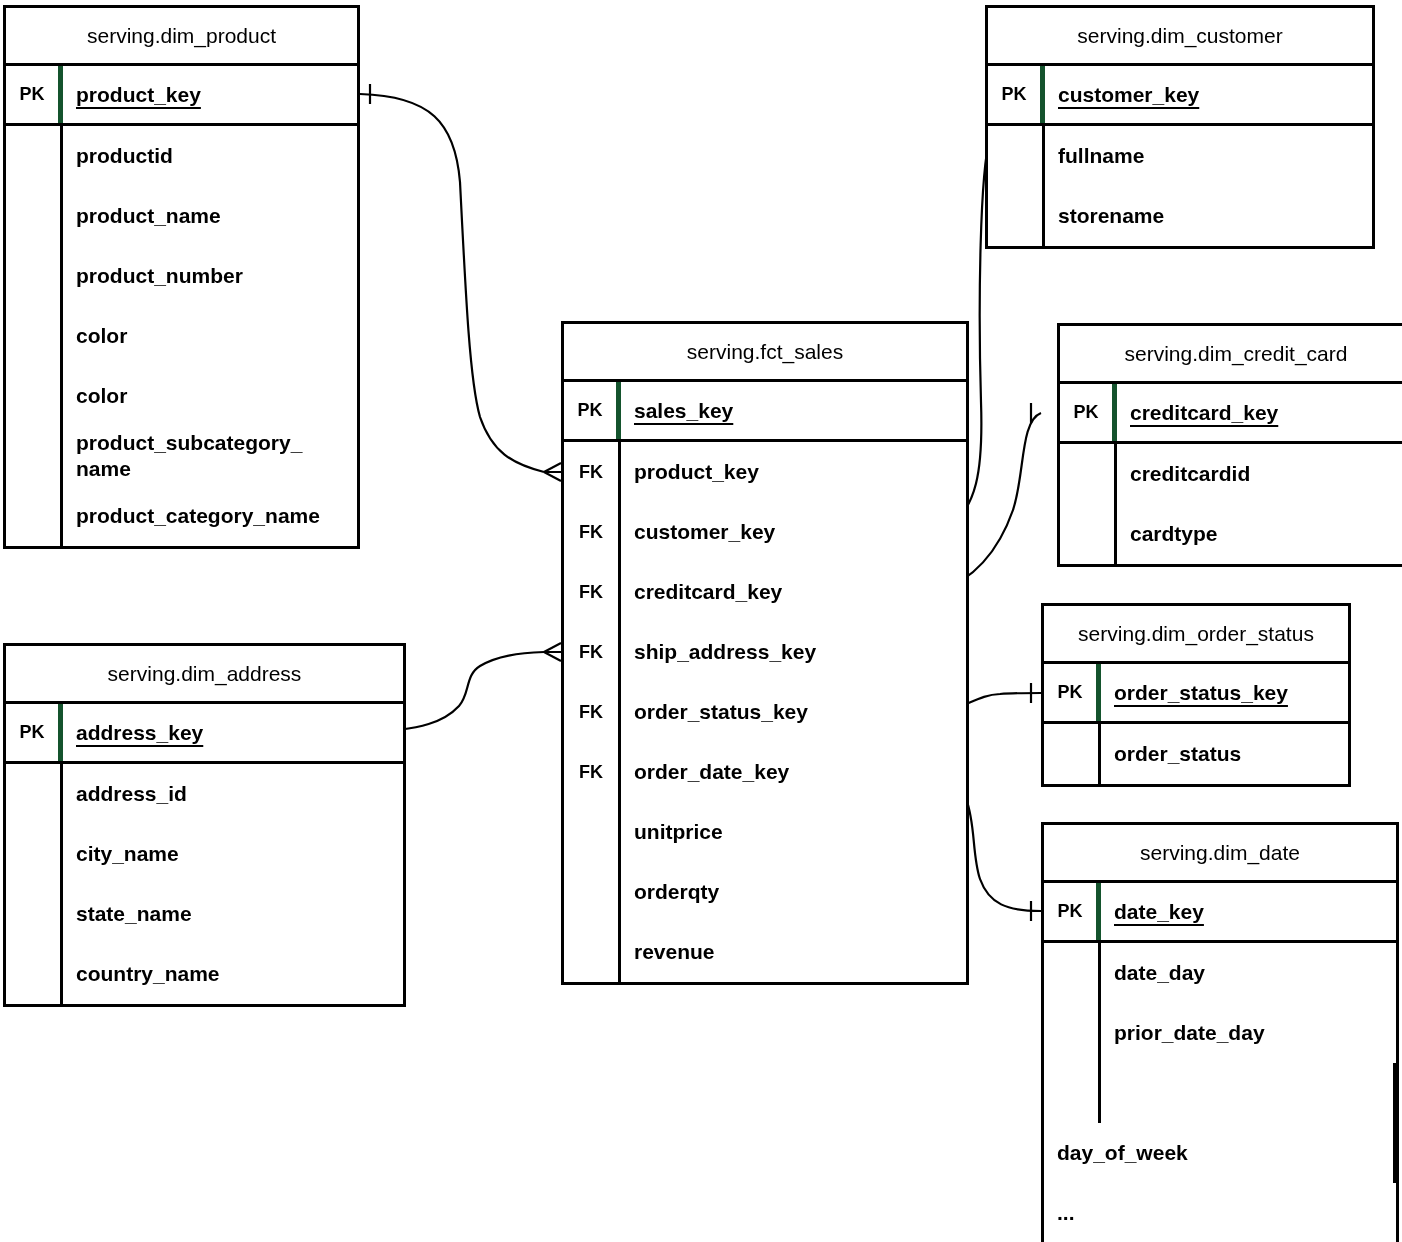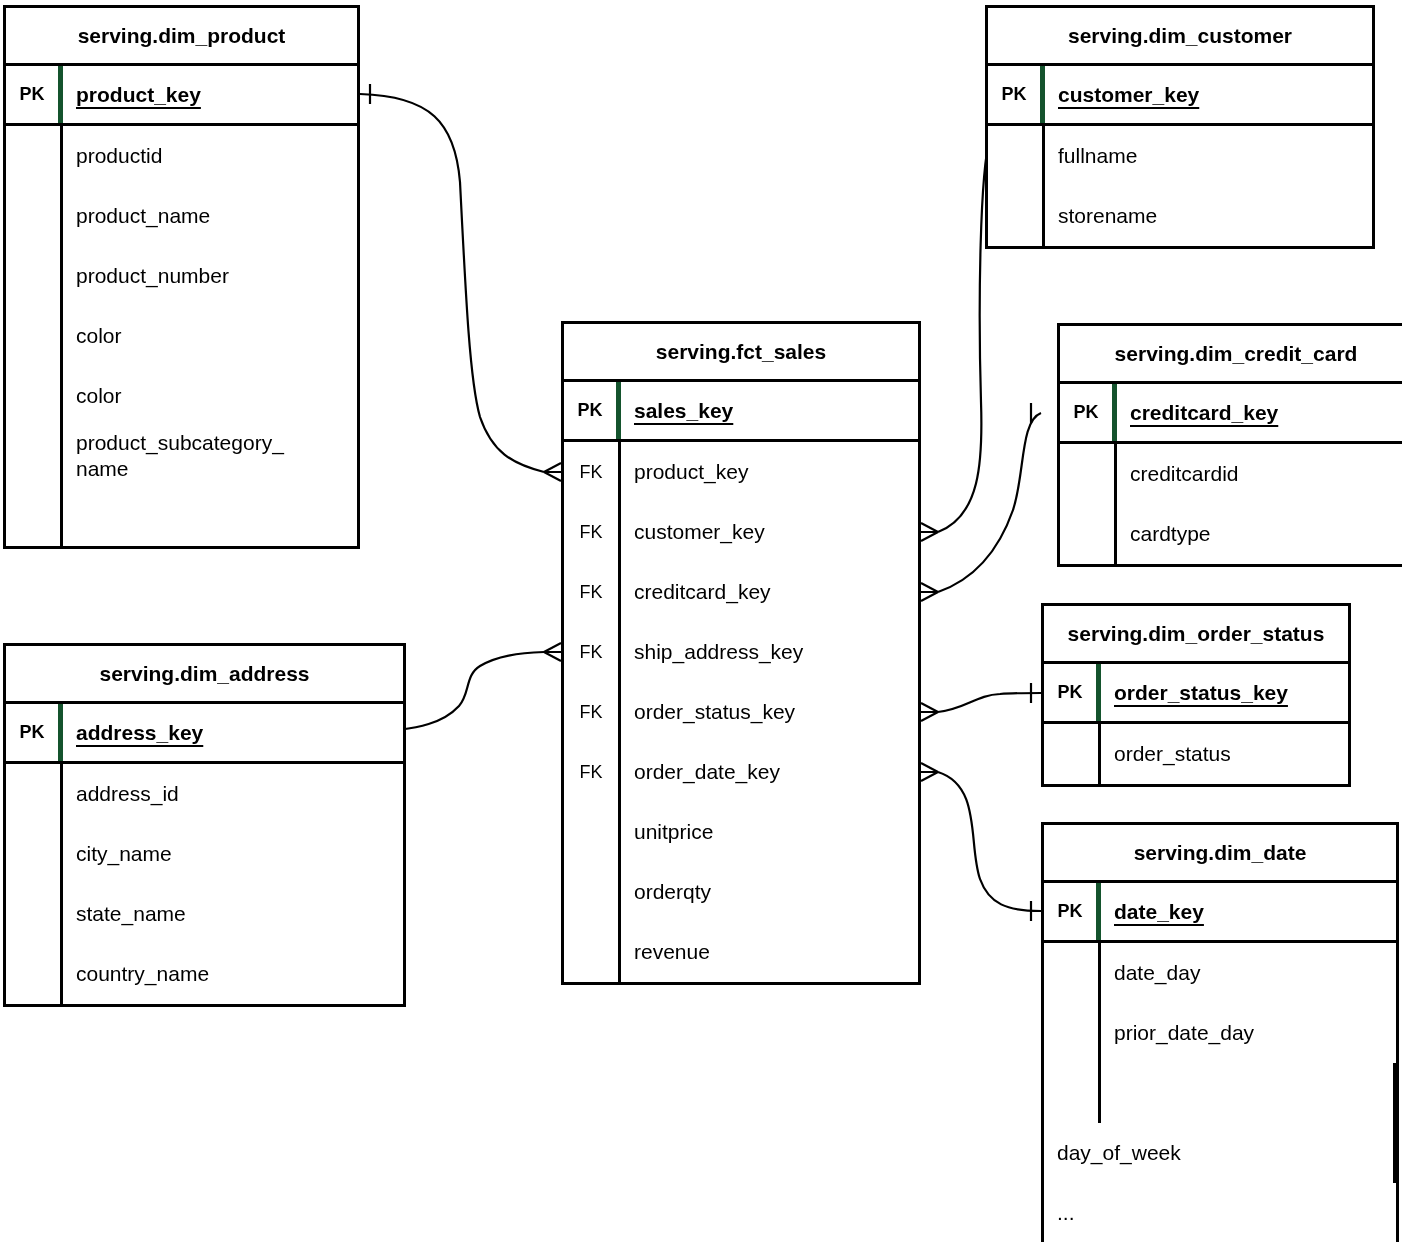--- a/index.html
+++ b/index.html
@@ -16,54 +16,54 @@
     position:absolute;
     background:#ffffff;
     border:3px solid #000;
     z-index:2;
     box-sizing:border-box;
   }
   .ttl{
     height:55px;
     border-bottom:3px solid #000;
     display:flex;align-items:center;justify-content:center;
-    font-weight:bold;font-size:21px;
+    font-weight:normal;font-size:21px;
   }
   .pkrow{
     display:grid;grid-template-columns:57px 1fr;
     border-bottom:3px solid #000;
   }
   .pkc{
     height:57px;border-right:5px solid #14532d;
     display:flex;align-items:center;justify-content:center;
     font-weight:bold;font-size:18px;
   }
   .pkf{
     height:57px;display:flex;align-items:center;
     padding-left:13px;
     font-weight:bold;font-size:21px;
     text-decoration:underline;
     text-decoration-thickness:2px;
     text-underline-offset:5px;
   }
-  .body{display:grid;grid-template-columns:57px 1fr;}
+  .body{display:grid;grid-template-columns:57px 1fr;font-weight:bold;}
   .kc{
     height:60px;border-right:3px solid #000;
     display:flex;align-items:center;justify-content:center;
     font-size:18px;
   }
   .fld{
     height:60px;display:flex;align-items:center;
     padding-left:13px;font-size:21px;
     white-space:pre-line;line-height:26px;
   }
   
   .t-product {left:3px;   top:5px;   width:357px;}
   .t-address {left:3px;   top:643px; width:403px;}
-  .t-sales   {left:561px; top:321px; width:360px;}
+  .t-sales   {left:561px; top:321px; width:408px;}
   .t-customer{left:985px;top:5px;   width:390px;}
   .t-credit  {left:1041px;top:323px; width:358px;margin-left:16px;}
   .t-status  {left:1041px;top:603px; width:310px;}
   .t-date    {left:1041px;top:822px; width:358px;}
 </style>
 </head>
 <body>
 
 <div id="canvas">
 
@@ -120,20 +120,21 @@
       <div class="kc"></div>
       <div class="fld">product_number</div>
       <div class="kc"></div>
       <div class="fld">color</div>
       <div class="kc"></div>
       <div class="fld">color</div>
       <div class="kc"></div>
       <div class="fld">product_subcategory_
 name</div>
       <div class="kc"></div>
+      <div class="fld">product_category_name</div>
     </div>
   </div>
 
   <div class="tbl t-address">
     <div class="ttl">serving.dim_address</div>
     <div class="pkrow">
       <div class="pkc">PK</div>
       <div class="pkf">address_key</div>
     </div>
     <div class="body">

